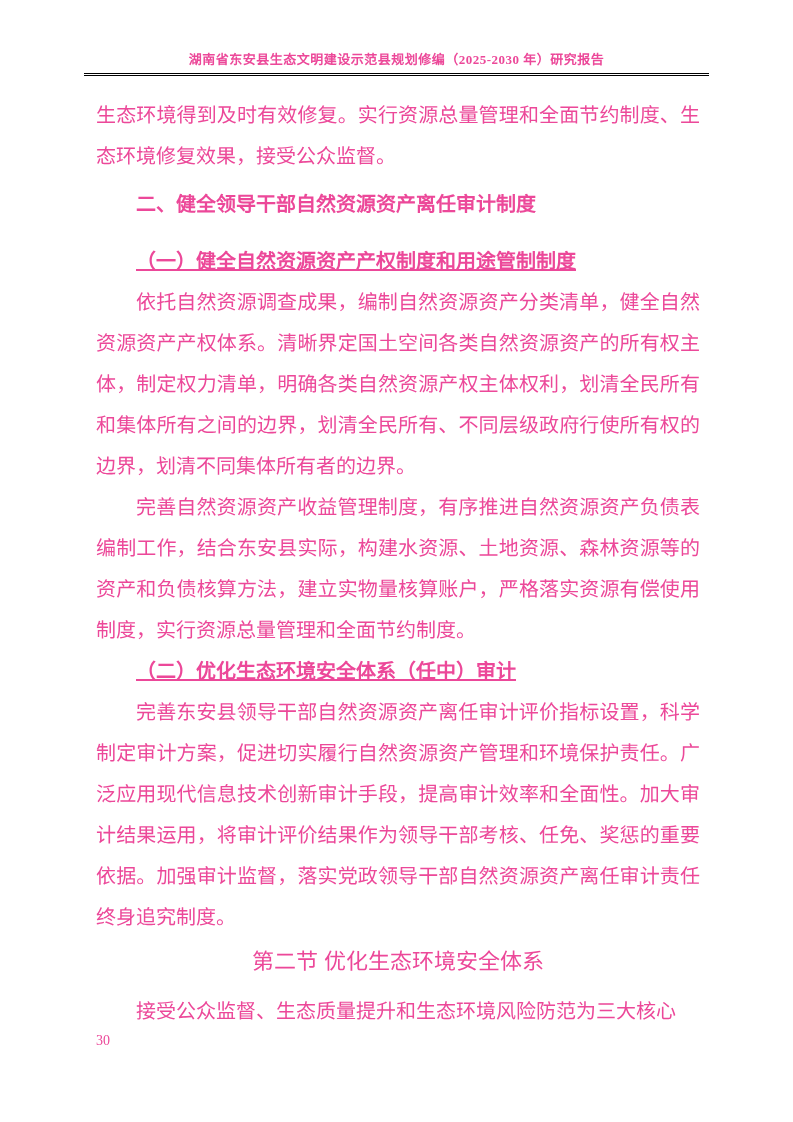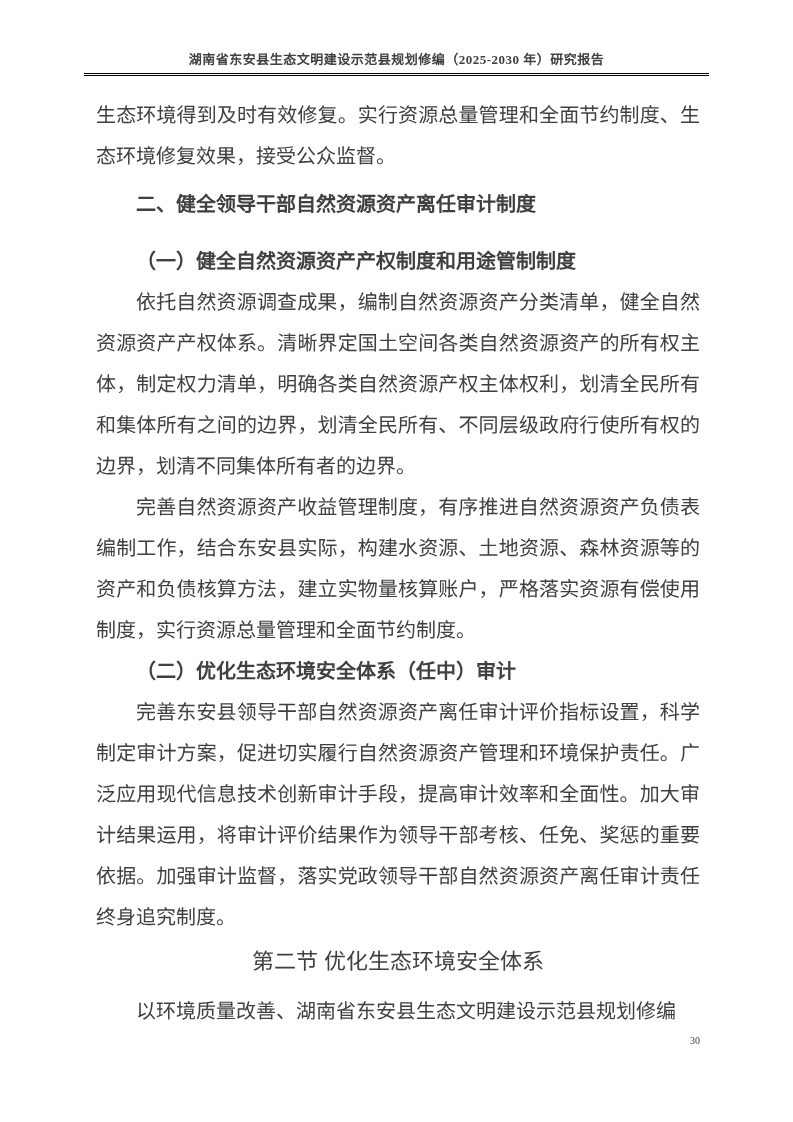--- a/index.html
+++ b/index.html
@@ -2,21 +2,21 @@
 <html lang="zh-CN"><head>
 <meta charset="utf-8">
 <style>
   * { box-sizing: border-box; }
   html, body { margin: 0; padding: 0; background: #ffffff; }
   .page {
     position: relative;
     width: 793px;
     height: 1122px;
     background: #ffffff;
-    color: #404040;
+    color: #ec4899;
     font-family: "Liberation Serif", "DejaVu Serif", serif;
     overflow: hidden;
   }
   
   .running-header {
     position: absolute;
     top: 52px;
     left: 84px;
     width: 625px;
     text-align: center;
@@ -50,40 +50,41 @@
     font-weight: bold;
     line-height: 41px;
     text-indent: 2em;
   }
   .heading-sub {
     margin: 0;
     font-size: 20px;
     font-weight: bold;
     line-height: 41px;
     text-indent: 2em;
+    text-decoration: underline;
   }
   .heading-sub.first { margin-top: 16px; }
   .section-heading {
     margin: 2px 0 0 0;
     font-family: "Liberation Sans", "DejaVu Sans", sans-serif;
     font-size: 22px;
     font-weight: normal;
     line-height: 44px;
     text-align: center;
     text-indent: 0;
   }
   .para.after-section { margin-top: 7px; }
   
   .page-footer {
     position: absolute;
     top: 1031px;
     left: 96px;
     width: 604px;
-    text-align: right;
-    font-size: 10px;
+    text-align: left;
+    font-size: 14px;
     line-height: 20px;
   }
 </style>
 </head>
 <body>
 
 <div class="page">
 
   <header class="running-header">
     <span>湖南省东安县生态文明建设示范县规划修编（2025-2030 年）研究报告</span>
@@ -100,21 +101,21 @@
     <p class="para">依托自然资源调查成果，编制自然资源资产分类清单，健全自然资源资产产权体系。清晰界定国土空间各类自然资源资产的所有权主体，制定权力清单，明确各类自然资源产权主体权利，划清全民所有和集体所有之间的边界，划清全民所有、不同层级政府行使所有权的边界，划清不同集体所有者的边界。</p>
 
     <p class="para">完善自然资源资产收益管理制度，有序推进自然资源资产负债表编制工作，结合东安县实际，构建水资源、土地资源、森林资源等的资产和负债核算方法，建立实物量核算账户，严格落实资源有偿使用制度，实行资源总量管理和全面节约制度。</p>
 
     <h3 class="heading-sub">（二）优化生态环境安全体系（任中）审计</h3>
 
     <p class="para">完善东安县领导干部自然资源资产离任审计评价指标设置，科学制定审计方案，促进切实履行自然资源资产管理和环境保护责任。广泛应用现代信息技术创新审计手段，提高审计效率和全面性。加大审计结果运用，将审计评价结果作为领导干部考核、任免、奖惩的重要依据。加强审计监督，落实党政领导干部自然资源资产离任审计责任终身追究制度。</p>
 
     <h1 class="section-heading">第二节 优化生态环境安全体系</h1>
 
-    <p class="para after-section">以环境质量改善、湖南省东安县生态文明建设示范县规划修编</p>
+    <p class="para after-section">接受公众监督、生态质量提升和生态环境风险防范为三大核心</p>
 
   </main>
 
   <footer class="page-footer">
     <span>30</span>
   </footer>
 
 </div>
 
 </body></html>

